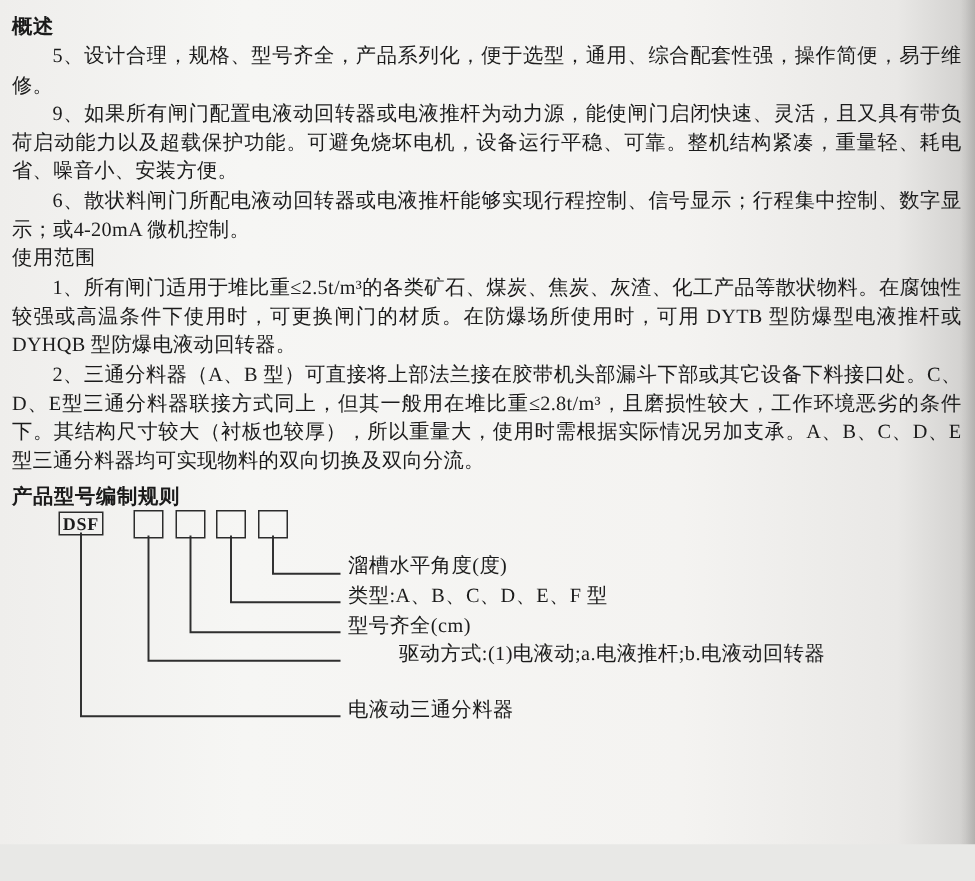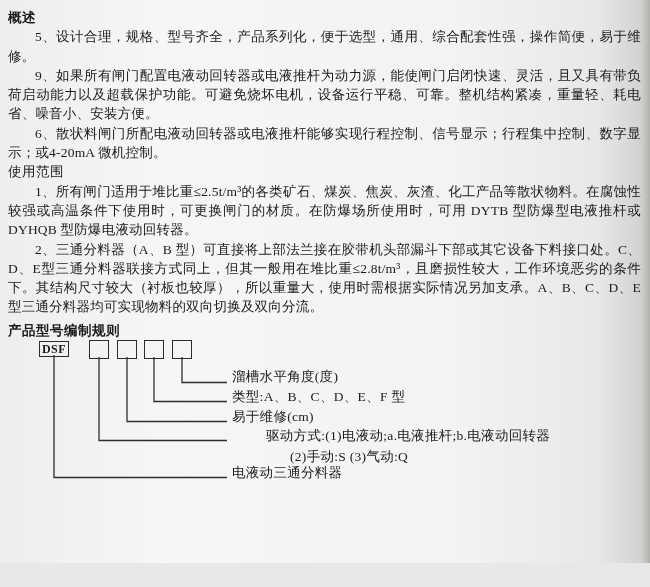--- a/index.html
+++ b/index.html
@@ -71,20 +71,19 @@
     </svg>
 
     <div class="dsf-box">DSF</div>
     <div class="digit-box b1"></div>
     <div class="digit-box b2"></div>
     <div class="digit-box b3"></div>
     <div class="digit-box b4"></div>
 
     <div class="diag-label l1">类型:A、B、C、D、E、F 型</div>
     <div class="diag-label l0">溜槽水平角度(度)</div>
-    <div class="diag-label l2">易于维修(cm)</div>
+    <div class="diag-label l2">型号齐全(cm)</div>
     <div class="diag-label l3">驱动方式:(1)电液动;a.电液推杆;b.电液动回转器</div>
-    <div class="diag-label l4">(2)手动:S   (3)气动:Q</div>
     <div class="diag-label l5">电液动三通分料器</div>
   </div>
 
   <div class="edge-shade"></div>
 </div>
 
 </body></html>

